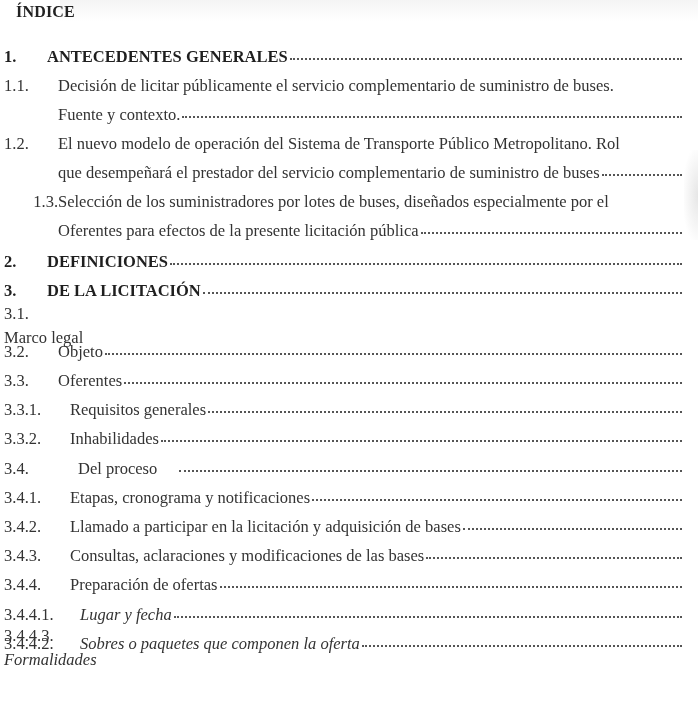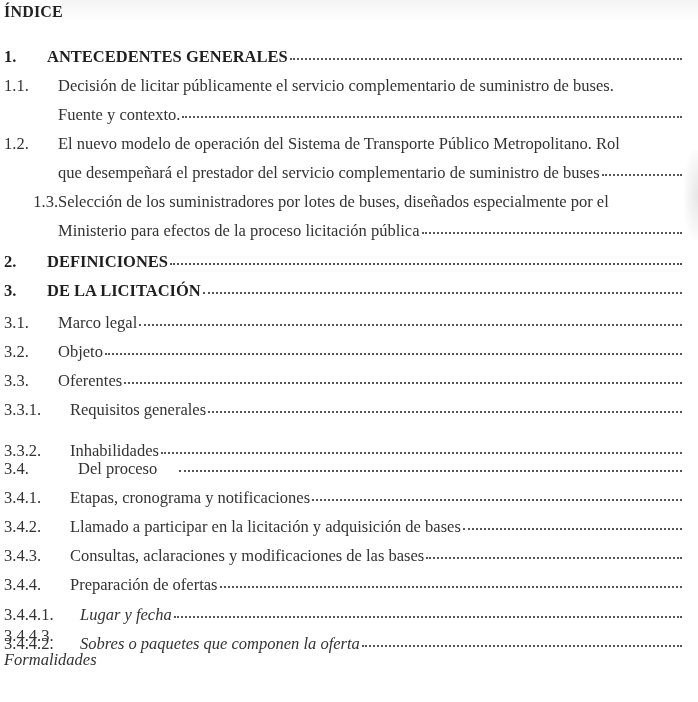--- a/index.html
+++ b/index.html
@@ -33,21 +33,21 @@
     .shade-right {
       position: absolute;
       right: 0;
       top: 150px;
       width: 14px;
       height: 90px;
       background: radial-gradient(ellipse at right center, #e6e6e6 0%, #ffffff 80%);
     }
     .title {
       position: absolute;
-      left: 4px;
+      left: 16px;
       top: 3px;
       font-family: "Liberation Serif", "DejaVu Serif", serif;
       font-weight: bold;
       font-size: 16px;
       letter-spacing: 0.2px;
       color: #222;
     }
     .toc {
       position: absolute;
       left: 0;
@@ -130,37 +130,37 @@
     <div class="row" style="top:161px; left:58px; width:624px;">
       <span class="text">que desempeñará el prestador del servicio complementario de suministro de buses</span>
       <span class="leader"></span>
     </div>
 
     <div class="row level2 nolead" style="top:190px;text-align:right;">
       <span class="num">1.3.</span>
       <span class="text">Selección de los suministradores por lotes de buses, diseñados especialmente por el</span>
     </div>
     <div class="row" style="top:219px; left:58px; width:624px;">
-      <span class="text">Ministerio para efectos de la proceso licitación pública</span>
+      <span class="text">Oferentes para efectos de la presente licitación pública</span>
       <span class="leader"></span>
     </div>
 
     <div class="row level1" style="top:250px;">
       <span class="num">2.</span>
       <span class="text">DEFINICIONES</span>
       <span class="leader"></span>
     </div>
 
     <div class="row level1" style="top:279px;">
       <span class="num">3.</span>
       <span class="text">DE LA LICITACIÓN</span>
       <span class="leader"></span>
     </div>
 
-    <div class="row level2" style="top:311px;">
+    <div class="row level2" style="top:302px;flex-direction:column;">
       <span class="num">3.1.</span>
       <span class="text">Marco legal</span>
       <span class="leader"></span>
     </div>
 
     <div class="row level2" style="top:340px;">
       <span class="num">3.2.</span>
       <span class="text">Objeto</span>
       <span class="leader"></span>
     </div>
@@ -170,21 +170,21 @@
       <span class="text">Oferentes</span>
       <span class="leader"></span>
     </div>
 
     <div class="row level3" style="top:398px;">
       <span class="num">3.3.1.</span>
       <span class="text">Requisitos generales</span>
       <span class="leader"></span>
     </div>
 
-    <div class="row level3" style="top:427px;margin-top:12px;">
+    <div class="row level3" style="top:427px;">
       <span class="num">3.3.2.</span>
       <span class="text">Inhabilidades</span>
       <span class="leader"></span>
     </div>
 
     <div class="row level2" style="top:457px;gap:20px;">
       <span class="num">3.4.</span>
       <span class="text">Del proceso</span>
       <span class="leader"></span>
     </div>

